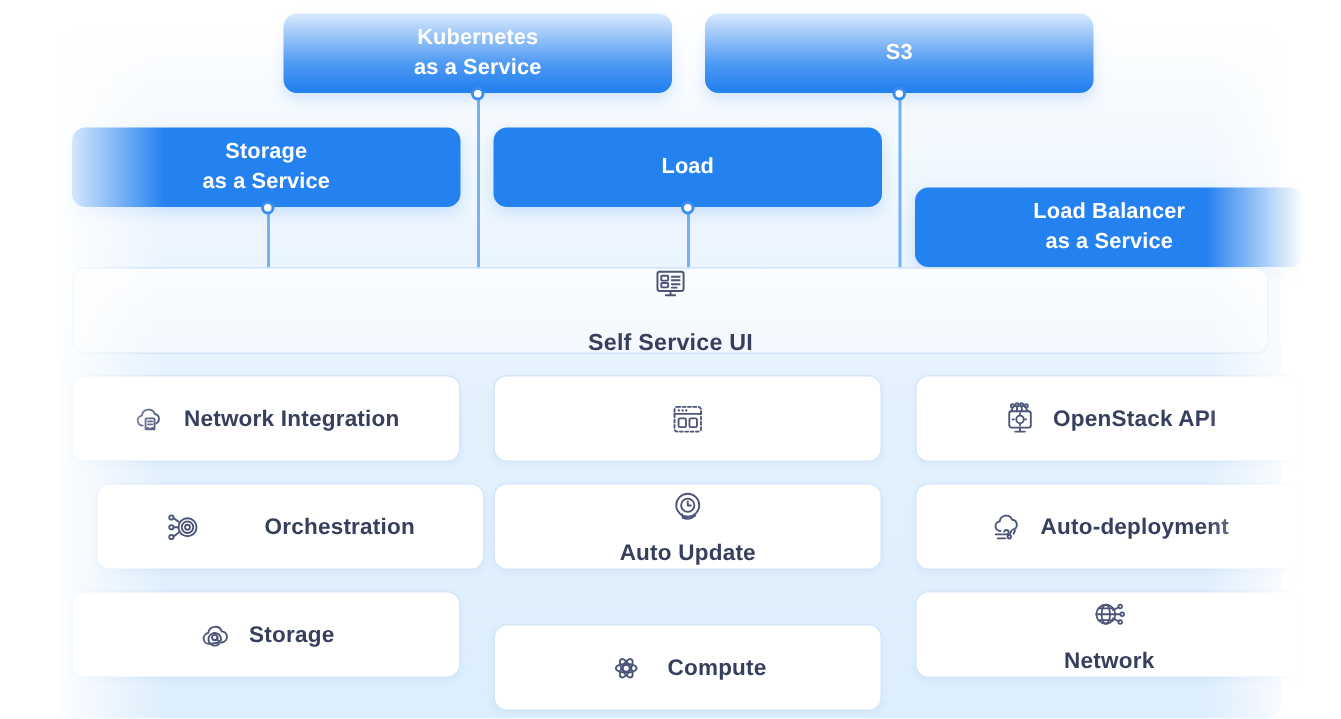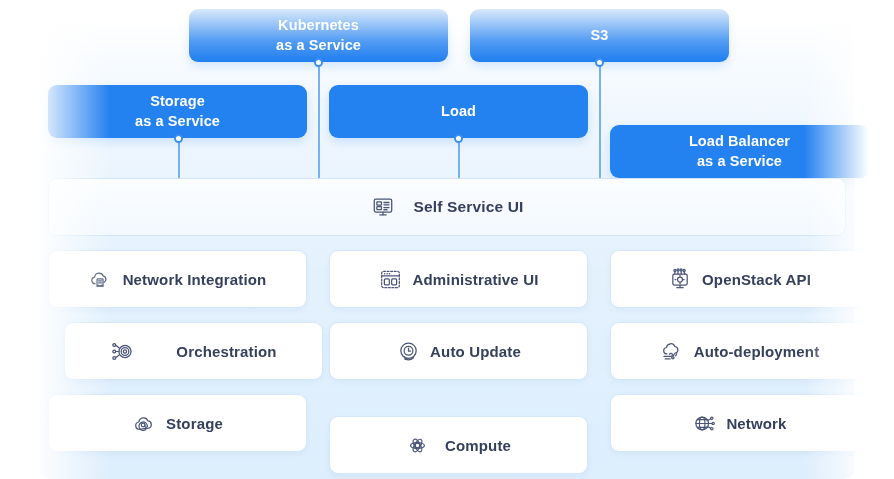--- a/index.html
+++ b/index.html
@@ -104,20 +104,21 @@
     width: 798px;
     height: 58px;
     box-sizing: border-box;
     background: linear-gradient(180deg, #fbfdff 0%, #f2f8fe 100%);
     border: 1px solid #cfe4f8;
     border-radius: 9px;
     display: flex;
     align-items: center;
     justify-content: center;
     gap: 19px;
+    flex-direction: column;
   }
 
   
   .card {
     position: absolute;
     height: 58px;
     box-sizing: border-box;
     background: #ffffff;
     border: 1px solid #d4e6f9;
     border-radius: 9px;
@@ -233,21 +234,20 @@
       <svg width="23" height="23" viewBox="0 0 24 24" fill="none" stroke="#4a5578" stroke-width="1.3" stroke-linecap="round" stroke-linejoin="round">
         <rect x="2.8" y="3.4" width="18.4" height="17.2" rx="2" stroke-dasharray="2 1.7"></rect>
         <line x1="2.8" y1="8.3" x2="21.2" y2="8.3"></line>
         <circle cx="5.8" cy="5.9" r="0.8" fill="#4a5578" stroke="none"></circle>
         <circle cx="8.4" cy="5.9" r="0.8" fill="#4a5578" stroke="none"></circle>
         <circle cx="11.0" cy="5.9" r="0.8" fill="#4a5578" stroke="none"></circle>
         <rect x="5.6" y="11.4" width="5.2" height="6.1" rx="1"></rect>
         <rect x="13.2" y="11.4" width="5.2" height="6.1" rx="1"></rect>
       </svg>
     </span>
-    <span class="card-label">Administrative UI</span>
   </div>
 
   <div class="card" style="left:610px; top:250px; width:259px;">
     <span class="icon">
       <svg width="23" height="23" viewBox="0 0 24 24" fill="none" stroke="#4a5578" stroke-width="1.3" stroke-linecap="round" stroke-linejoin="round">
         <circle cx="6.2" cy="2.6" r="1.1"></circle>
         <circle cx="9.4" cy="2.0" r="1.1"></circle>
         <circle cx="12.6" cy="2.0" r="1.1"></circle>
         <circle cx="15.8" cy="2.6" r="1.1"></circle>
         <path d="M6.6 3.6 5.4 6.4M9.5 3.1 9.3 6.4M12.6 3.1 12.8 6.4M15.4 3.6 16.7 6.4"></path>
@@ -269,21 +269,21 @@
         <circle cx="14.6" cy="12" r="1.7"></circle>
         <circle cx="3.4" cy="5.2" r="1.5"></circle>
         <circle cx="3.4" cy="12" r="1.5"></circle>
         <circle cx="3.4" cy="18.8" r="1.5"></circle>
         <path d="M4.9 5.6 8.6 8.4M4.9 12h3.4M4.9 18.4 8.6 15.6"></path>
       </svg>
     </span>
     <span class="card-label">Orchestration</span>
   </div>
 
-  <div class="card" style="left:329px; top:322px; width:259px;">
+  <div class="card" style="left:329px; top:322px; width:259px;flex-direction:column;">
     <span class="icon">
       <svg width="23" height="23" viewBox="0 0 24 24" fill="none" stroke="#4a5578" stroke-width="1.3" stroke-linecap="round" stroke-linejoin="round">
         <circle cx="12" cy="11.3" r="8.0"></circle>
         <circle cx="12" cy="11.3" r="4.6"></circle>
         <path d="M12 8.6v2.9h2.2"></path>
         <path d="M8.6 19.9a8 8 0 0 0 8.6-1.4"></path>
         <path d="M8.0 17.6 8.6 20.1l2.5-.5"></path>
       </svg>
     </span>
     <span class="card-label">Auto Update</span>
@@ -318,21 +318,21 @@
       <svg width="23" height="23" viewBox="0 0 24 24" fill="none" stroke="#4a5578" stroke-width="1.3" stroke-linecap="round" stroke-linejoin="round">
         <circle cx="12" cy="12" r="2.4"></circle>
         <ellipse cx="12" cy="12" rx="3.0" ry="7.2" transform="rotate(30 12 12)"></ellipse>
         <ellipse cx="12" cy="12" rx="3.0" ry="7.2" transform="rotate(90 12 12)"></ellipse>
         <ellipse cx="12" cy="12" rx="3.0" ry="7.2" transform="rotate(150 12 12)"></ellipse>
       </svg>
     </span>
     <span class="card-label">Compute</span>
   </div>
 
-  <div class="card" style="left:610px; top:394px; width:259px;">
+  <div class="card" style="left:610px; top:394px; width:259px;flex-direction:column;">
     <span class="icon">
       <svg width="23" height="23" viewBox="0 0 24 24" fill="none" stroke="#4a5578" stroke-width="1.25" stroke-linecap="round" stroke-linejoin="round">
         <circle cx="9.6" cy="12" r="6.6"></circle>
         <ellipse cx="9.6" cy="12" rx="2.9" ry="6.6"></ellipse>
         <line x1="3.0" y1="12" x2="16.2" y2="12"></line>
         <path d="M4.5 7.9h10.2M4.5 16.1h10.2"></path>
         <circle cx="19.6" cy="6.6" r="1.25"></circle>
         <circle cx="21.0" cy="12" r="1.25"></circle>
         <circle cx="19.6" cy="17.4" r="1.25"></circle>
         <path d="M14.6 9.1 18.5 7.1M16.2 12h3.5M14.6 14.9l3.9 2.0"></path>

